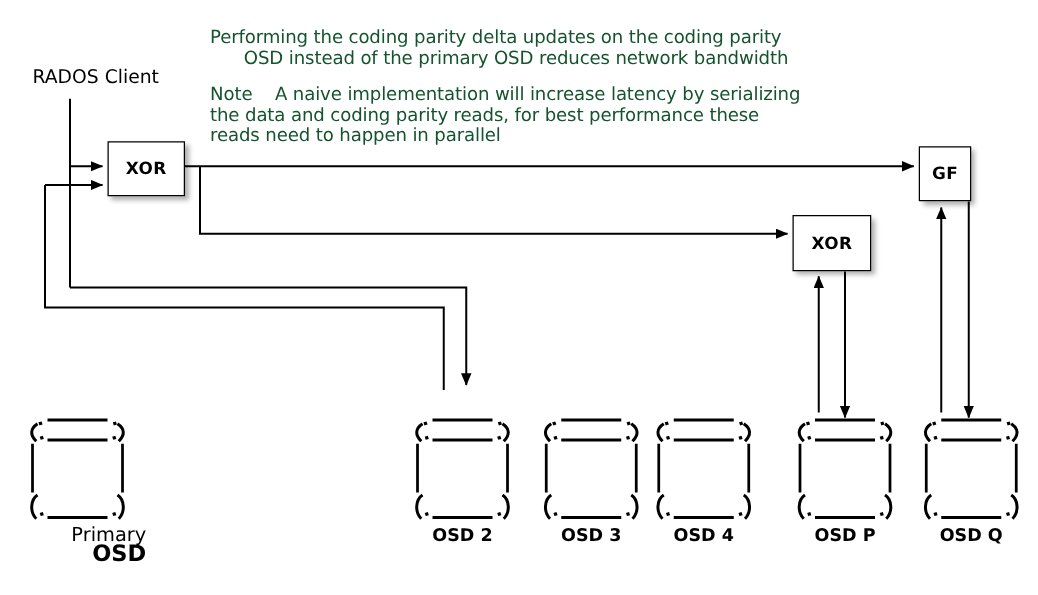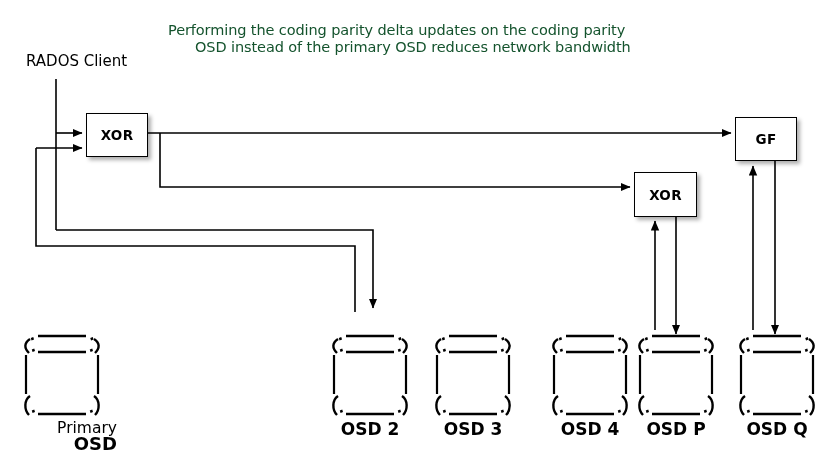--- a/index.html
+++ b/index.html
@@ -52,21 +52,21 @@
     align-items: center;
     justify-content: center;
     font-size: 13.5px;
     font-weight: bold;
     font-family: "DejaVu Sans", "Liberation Sans", sans-serif;
     letter-spacing: 0.3px;
     box-sizing: border-box;
   }
   #xor-primary { left: 86px;  top: 113px; width: 62px; height: 44px; }
   #xor-coding  { left: 634px; top: 172px; width: 63px; height: 45px; }
-  #gf-box      { left: 735px; top: 117px; width: 62px; height: 44px; }
+  #gf-box      { left: 735px; top: 117px; width: 42px; height: 44px; }
 
   .rados-label {
     position: absolute;
     left: 26px;
     top: 52px;
     font-size: 15px;
     font-family: "DejaVu Sans", "Liberation Sans", sans-serif;
     white-space: nowrap;
   }
   .osd-unit {
@@ -75,21 +75,21 @@
   }
   .osd-cyl {
     position: relative;
     width: 84px;
     height: 88px;
   }
   .osd-label {
     position: absolute;
     width: 100%;
     text-align: center;
-    font-size: 17px;
+    font-size: 14px;
     font-weight: bold;
     font-family: "DejaVu Sans", "Liberation Sans", sans-serif;
     white-space: pre-line;
     line-height: 15px;
   }
   .primary-label {
     position: absolute;
     width: 110px;
     left: -13px;
     text-align: right;
@@ -139,20 +139,23 @@
 
       <path d="M753,330 L753,166" marker-end="url(#arrowU)"></path>
 
       <path d="M775,161 L775,334" marker-end="url(#arrowD)"></path>
     </g>
   </svg>
 
   <div class="note-block" id="title-note">Performing the coding parity delta updates on the coding parity
       OSD instead of the primary OSD reduces network bandwidth</div>
 
+  <div class="note-block" id="latency-note">Note    A naive implementation will increase latency by serializing
+the data and coding parity reads, for best performance these
+reads need to happen in parallel</div>
 
   <div class="rados-label">RADOS Client</div>
 
   <div class="proc-box" id="xor-primary">XOR</div>
 
   <div class="proc-box" id="xor-coding">XOR</div>
 
   <div class="proc-box" id="gf-box">GF</div>
 
   <div id="osd-row">
@@ -212,21 +215,21 @@
             <line x1="6" y1="25" x2="6" y2="64" stroke="#000000" stroke-width="2.2" stroke-linecap="butt"></line>
             <line x1="78" y1="25" x2="78" y2="64" stroke="#000000" stroke-width="2.2" stroke-linecap="butt"></line>
             <path d="M10,66 C4,70 4,80 9,85" fill="none" stroke="#000000" stroke-width="2.4" stroke-linecap="butt"></path>
             <path d="M74,66 C80,70 80,80 75,85" fill="none" stroke="#000000" stroke-width="2.4" stroke-linecap="butt"></path>
             <line x1="18" y1="84" x2="66" y2="84" stroke="#000000" stroke-width="2.3" stroke-linecap="butt"></line>
             <line x1="13" y1="80" x2="13.8" y2="82.5" stroke="#000000" stroke-width="2.6" stroke-linecap="butt"></line>
             <line x1="71" y1="80" x2="71.8" y2="82.5" stroke="#000000" stroke-width="2.6" stroke-linecap="butt"></line>
           </svg></div>
         <div class="osd-label" style="top: 92px;">OSD 3</div>
       </div>
-      <div class="osd-unit" style="left: 548px; top: 330px;">
+      <div class="osd-unit" style="left: 521px; top: 330px;">
         <div class="osd-cyl"><svg width="84" height="88" viewBox="0 0 84 88" xmlns="http://www.w3.org/2000/svg">
             <line x1="18" y1="6" x2="66" y2="6" stroke="#000000" stroke-width="2.3" stroke-linecap="butt"></line>
             <line x1="12" y1="7.5" x2="12.8" y2="10" stroke="#000000" stroke-width="2.6" stroke-linecap="butt"></line>
             <line x1="71.5" y1="7.5" x2="72.3" y2="10" stroke="#000000" stroke-width="2.6" stroke-linecap="butt"></line>
             <path d="M10,9 C4,13 4,18 9,23" fill="none" stroke="#000000" stroke-width="2.4" stroke-linecap="butt"></path>
             <path d="M74,9 C80,13 80,18 75,23" fill="none" stroke="#000000" stroke-width="2.4" stroke-linecap="butt"></path>
             <line x1="18" y1="22" x2="66" y2="22" stroke="#000000" stroke-width="2.3" stroke-linecap="butt"></line>
             <line x1="13" y1="19" x2="13.8" y2="21.5" stroke="#000000" stroke-width="2.6" stroke-linecap="butt"></line>
             <line x1="71" y1="19" x2="71.8" y2="21.5" stroke="#000000" stroke-width="2.6" stroke-linecap="butt"></line>
             <line x1="6" y1="25" x2="6" y2="64" stroke="#000000" stroke-width="2.2" stroke-linecap="butt"></line>

